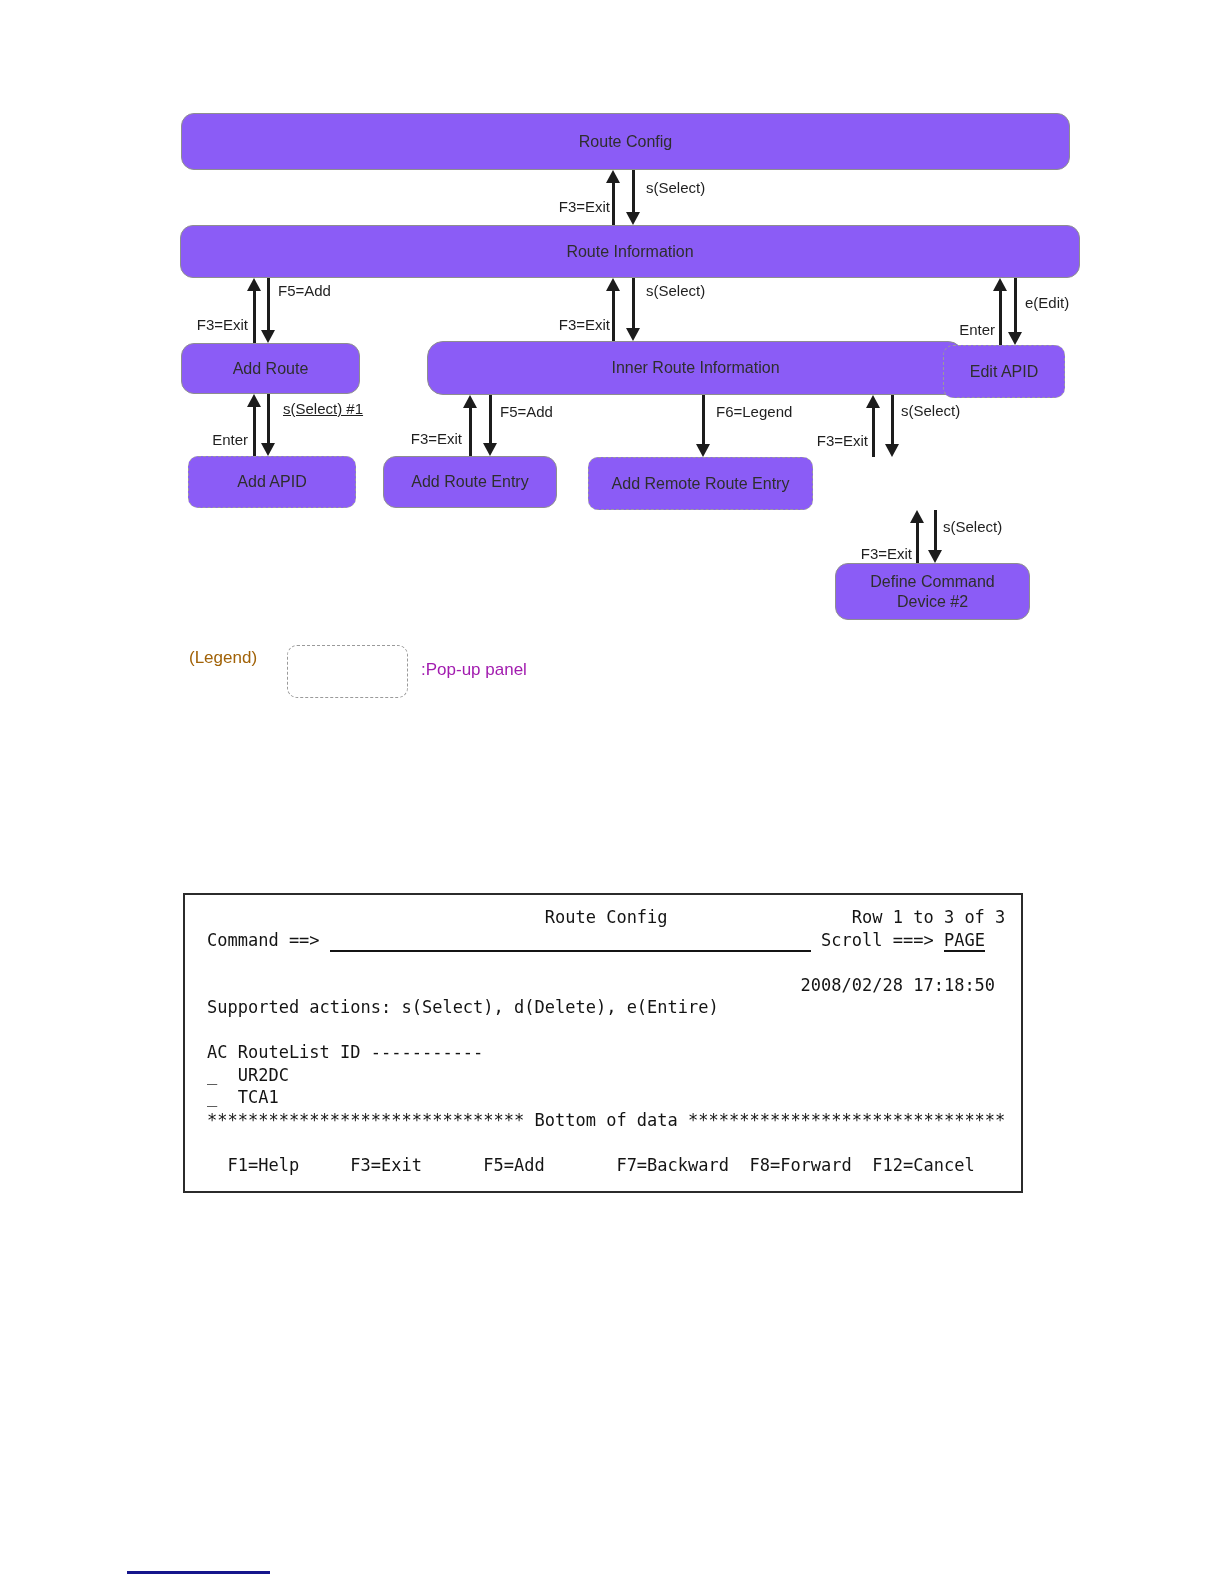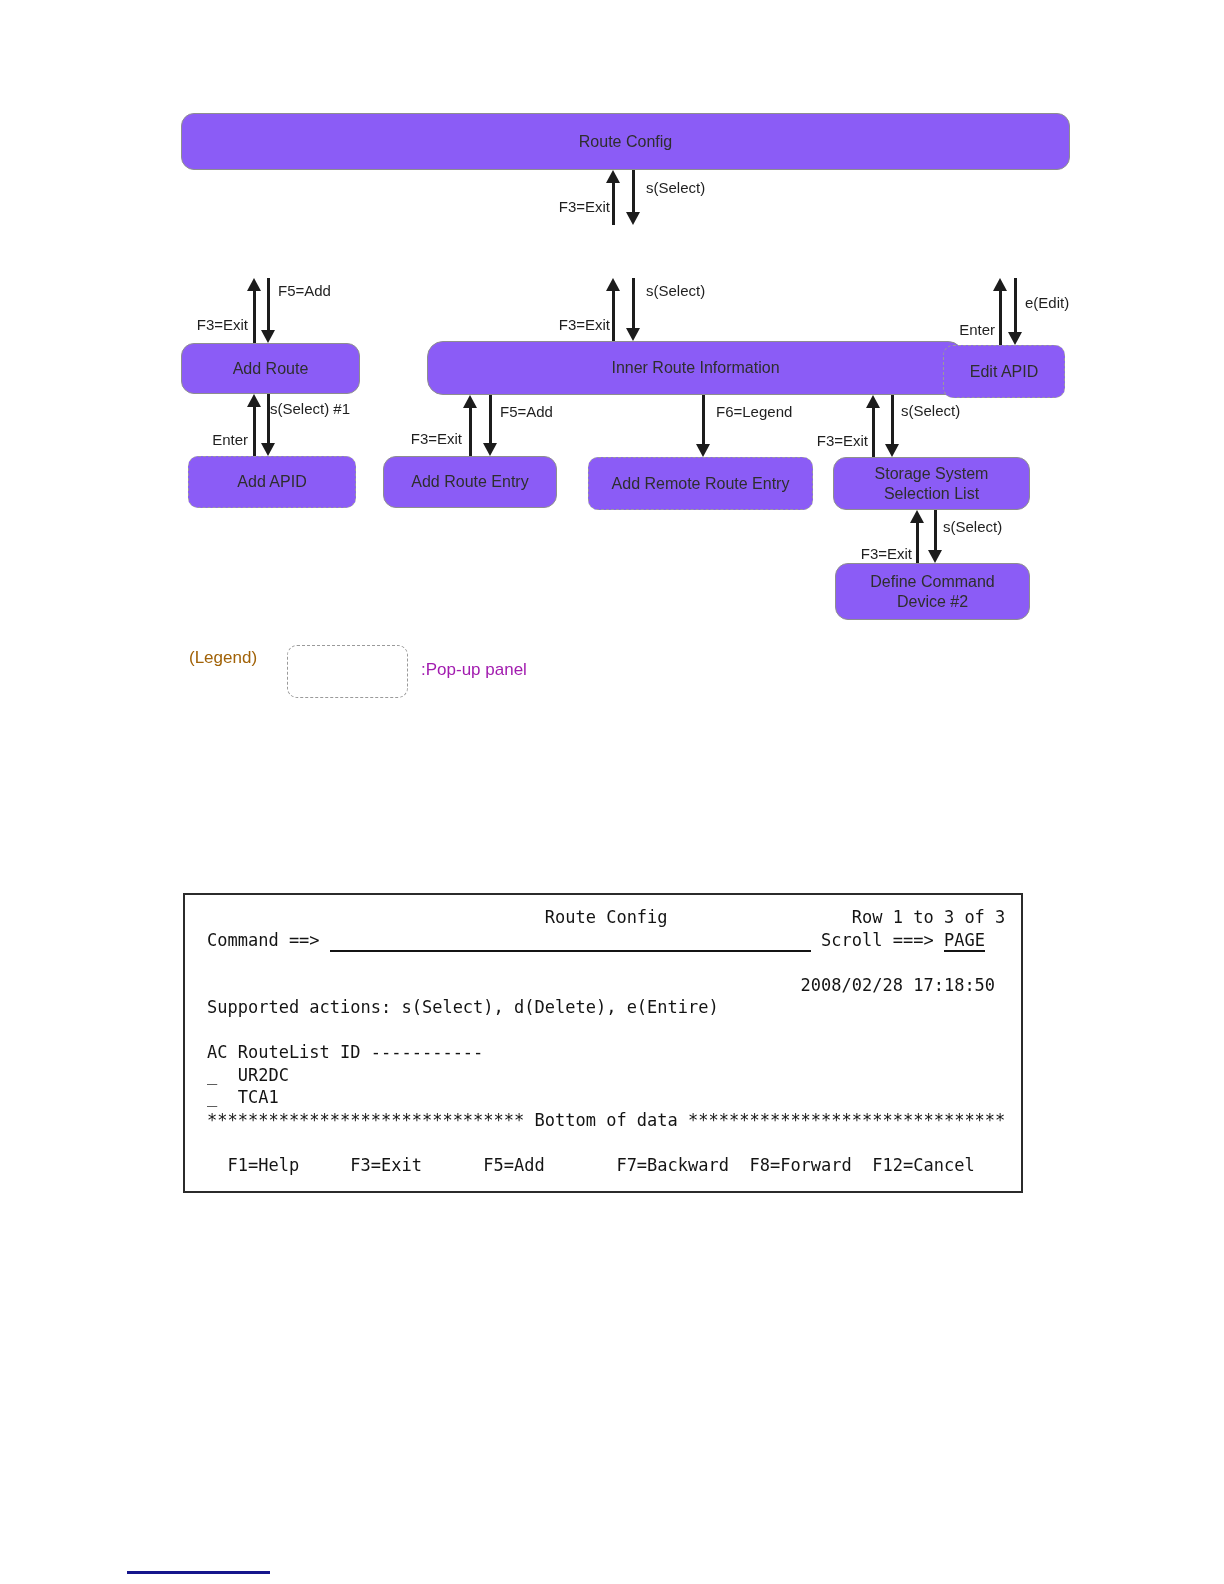--- a/index.html
+++ b/index.html
@@ -38,41 +38,40 @@
   
   .footer-line{position:absolute;left:127px;top:1571px;width:143px;height:3px;background:#16168c;}
 </style>
 </head>
 <body>
 
 <div style="position:absolute;left:0;top:0;width:1224px;height:720px;">
     <div class="fbox" style="left: 181px; top: 113px; width: 889px; height: 57px;">
       <div>Route Config</div>
     </div>
+    <div class="fbox" style="left: 180px; top: 225px; width: 900px; height: 53px;">
+      <div>Route Information</div>
+    </div>
     <div class="fbox" style="left: 181px; top: 343px; width: 179px; height: 51px;">
       <div>Add Route</div>
     </div>
     <div class="fbox" style="left: 427px; top: 341px; width: 537px; height: 54px; border-radius: 16px;">
       <div>Inner Route Information</div>
     </div>
     <div class="fbox dashed" style="left: 943px; top: 345px; width: 122px; height: 53px;">
       <div>Edit APID</div>
     </div>
     <div class="fbox dashed" style="left: 188px; top: 456px; width: 168px; height: 52px;">
       <div>Add APID</div>
     </div>
     <div class="fbox" style="left: 383px; top: 456px; width: 174px; height: 52px;">
       <div>Add Route Entry</div>
     </div>
     <div class="fbox dashed" style="left: 588px; top: 457px; width: 225px; height: 53px;">
       <div>Add Remote Route Entry</div>
-    </div>
-    <div class="fbox" style="left: 833px; top: 457px; width: 197px; height: 53px;">
-      <div>Storage System</div>
-      <div>Selection List</div>
     </div>
     <div class="fbox" style="left: 835px; top: 563px; width: 195px; height: 57px;">
       <div>Define Command</div>
       <div>Device #2</div>
     </div>
     <div class="ashaft" style="left: 611.5px; top: 179px; height: 46px;"></div>
     <div class="ahead up" style="left: 606px; top: 170px;"></div>
     <div class="ashaft" style="left: 631.5px; top: 170px; height: 46px;"></div>
     <div class="ahead down" style="left: 626px; top: 212px;"></div>
     <div class="ashaft" style="left: 252.5px; top: 287px; height: 56px;"></div>
@@ -106,21 +105,21 @@
     <div class="ashaft" style="left: 933.5px; top: 510px; height: 44px;"></div>
     <div class="ahead down" style="left: 928px; top: 550px;"></div>
     <div class="alabel" style="left: 646px; top: 179px;">s(Select)</div>
     <div class="alabel" style="right: 614px; top: 198px;">F3=Exit</div>
     <div class="alabel" style="left: 278px; top: 282px;">F5=Add</div>
     <div class="alabel" style="right: 976px; top: 316px;">F3=Exit</div>
     <div class="alabel" style="left: 646px; top: 282px;">s(Select)</div>
     <div class="alabel" style="right: 614px; top: 316px;">F3=Exit</div>
     <div class="alabel" style="left: 1025px; top: 294px;">e(Edit)</div>
     <div class="alabel" style="right: 229px; top: 321px;">Enter</div>
-    <div class="alabel" style="left: 270px; top: 400px;">s(Select) #1</div>
+    <div class="alabel" style="left: 283px; top: 400px; text-decoration: underline;">s(Select) #1</div>
     <div class="alabel" style="right: 976px; top: 431px;">Enter</div>
     <div class="alabel" style="left: 500px; top: 403px;">F5=Add</div>
     <div class="alabel" style="right: 762px; top: 430px;">F3=Exit</div>
     <div class="alabel" style="left: 716px; top: 403px;">F6=Legend</div>
     <div class="alabel" style="left: 901px; top: 402px;">s(Select)</div>
     <div class="alabel" style="right: 356px; top: 432px;">F3=Exit</div>
     <div class="alabel" style="left: 943px; top: 518px;">s(Select)</div>
     <div class="alabel" style="right: 312px; top: 545px;">F3=Exit</div>
   </div>
 

